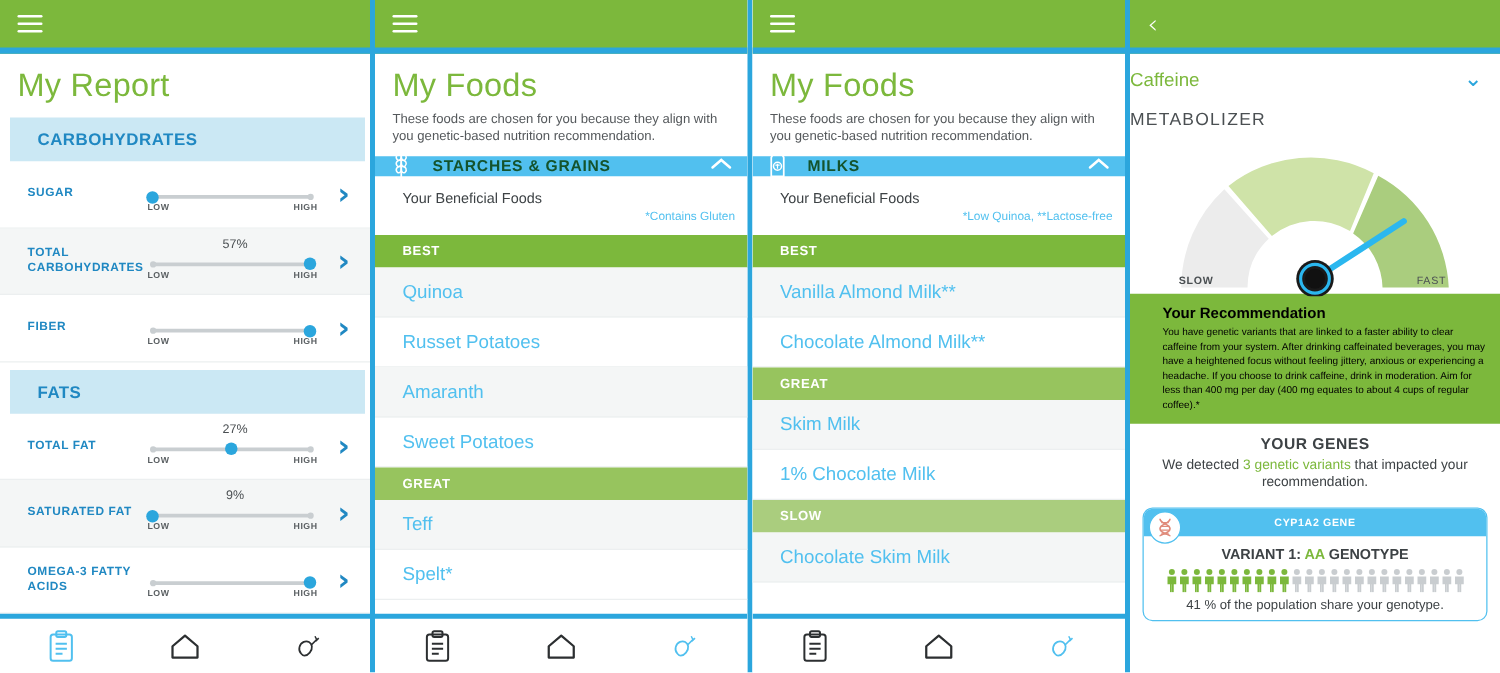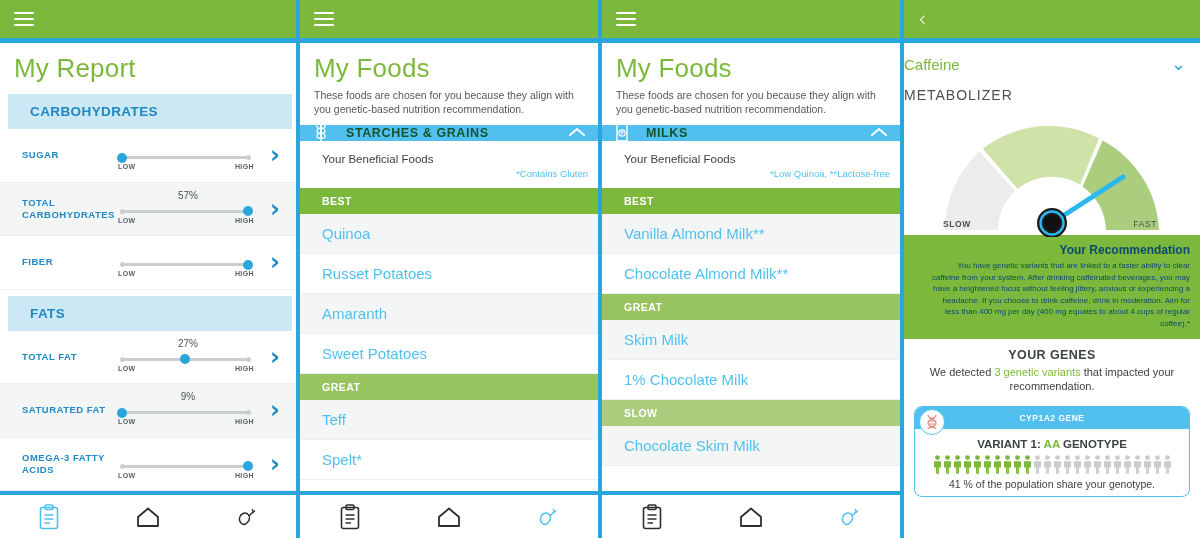--- a/index.html
+++ b/index.html
@@ -84,21 +84,21 @@
   .p4title { color: #7cb83c; font-size: 15px; }
   .chevdown { color: #2ba6dd; font-size: 18px; font-family: "DejaVu Sans", sans-serif; line-height: 1; }
   .metabolizer { font-size: 14px; color: #4a4f52; letter-spacing: 1px;
                  padding-top: 8px; }
   .gaugewrap { display: flex; justify-content: center; padding-top: 2px; position: relative; }
   .gaugelabels { position: relative; width: 250px; margin: -18px auto 0 auto; height: 16px; }
   .gaugelabels span { position: absolute; font-size: 8.5px; color: #4a4f52; letter-spacing: .6px; }
   .gl-slow { left: 16px; font-weight: bold; }
   .gl-fast { right: 20px; }
 
-  .recbox { background: #7cb83c; color: #0c4a6e; text-align: right; padding: 8px 10px 9px 26px; }
+  .recbox { background: #7cb83c; color: #000000; text-align: left; padding: 8px 10px 9px 26px; }
   .rectitle { font-size: 12px; font-weight: bold; padding-bottom: 3px; }
   .rectext { font-size: 8px; line-height: 1.45; }
 
   .genesbox { text-align: center; padding: 9px 14px 6px 14px; }
   .genestitle { font-size: 12.5px; font-weight: bold; color: #3d4245; letter-spacing: .4px; }
   .genestext { font-size: 11px; color: #3d4245; line-height: 1.35; padding-top: 3px; }
   .genestext .hl { color: #7cb83c; }
 
   .genecard { margin: 6px 10px 0 10px; border: 1.5px solid #51c0ef; border-radius: 8px;
               overflow: hidden; position: relative; background: #fff; }

